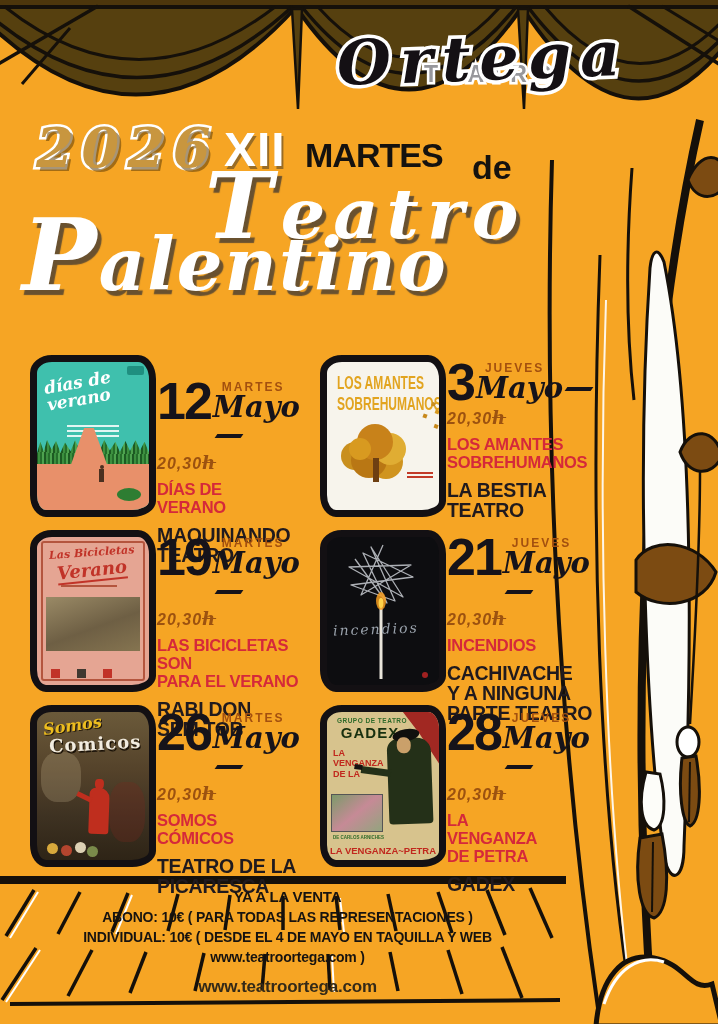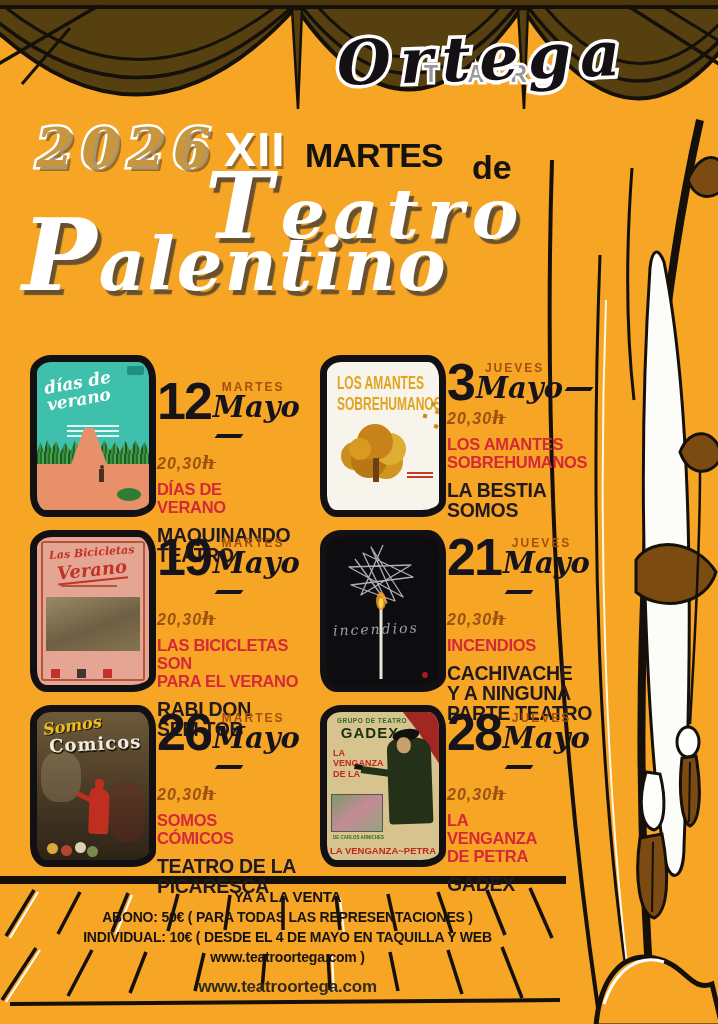--- a/index.html
+++ b/index.html
@@ -308,21 +308,21 @@
       <span class="day">3</span>
       <span class="mw">
           <span class="weekday">JUEVES</span>
       <span class="mayo">Mayo</span>
         </span>
     </div>
     <div class="time"><span>20,30</span><span class="h">h</span></div>
     <div class="show-title pre">LOS AMANTES
 SOBREHUMANOS</div>
     <div class="company pre">LA BESTIA
-SOMOS</div>
+TEATRO</div>
   </div>
 
   
   <div class="layer thumb t-bi" style="left:30px;top:530px;">
     <div class="bi-frame"></div>
     <div class="bi-t1">Las Bicicletas</div>
     <div class="bi-t2">Verano</div>
     <div class="bi-credit"></div>
     <div class="bi-photo"></div>
     <div class="bi-logos"></div>
@@ -417,19 +417,19 @@
     <div class="time"><span>20,30</span><span class="h">h</span></div>
     <div class="show-title pre">LA
 VENGANZA
 DE PETRA</div>
     <div class="company pre">GADEX</div>
   </div>
 
   
   <div class="layer footer">
     <p class="f1">YA A LA VENTA</p>
-    <p class="f2">ABONO: 50€ ( PARA TODAS LAS REPRESENTACIONES )</p>
+    <p class="f2">ABONO: 10€ ( PARA TODAS LAS REPRESENTACIONES )</p>
     <p class="f3">INDIVIDUAL:  10€ ( DESDE EL 4 DE MAYO EN TAQUILLA Y WEB</p>
     <p class="f4">www.teatroortega.com )</p>
     <p class="website">www.teatroortega.com</p>
   </div>
 
 </div>
 
 </body></html>

